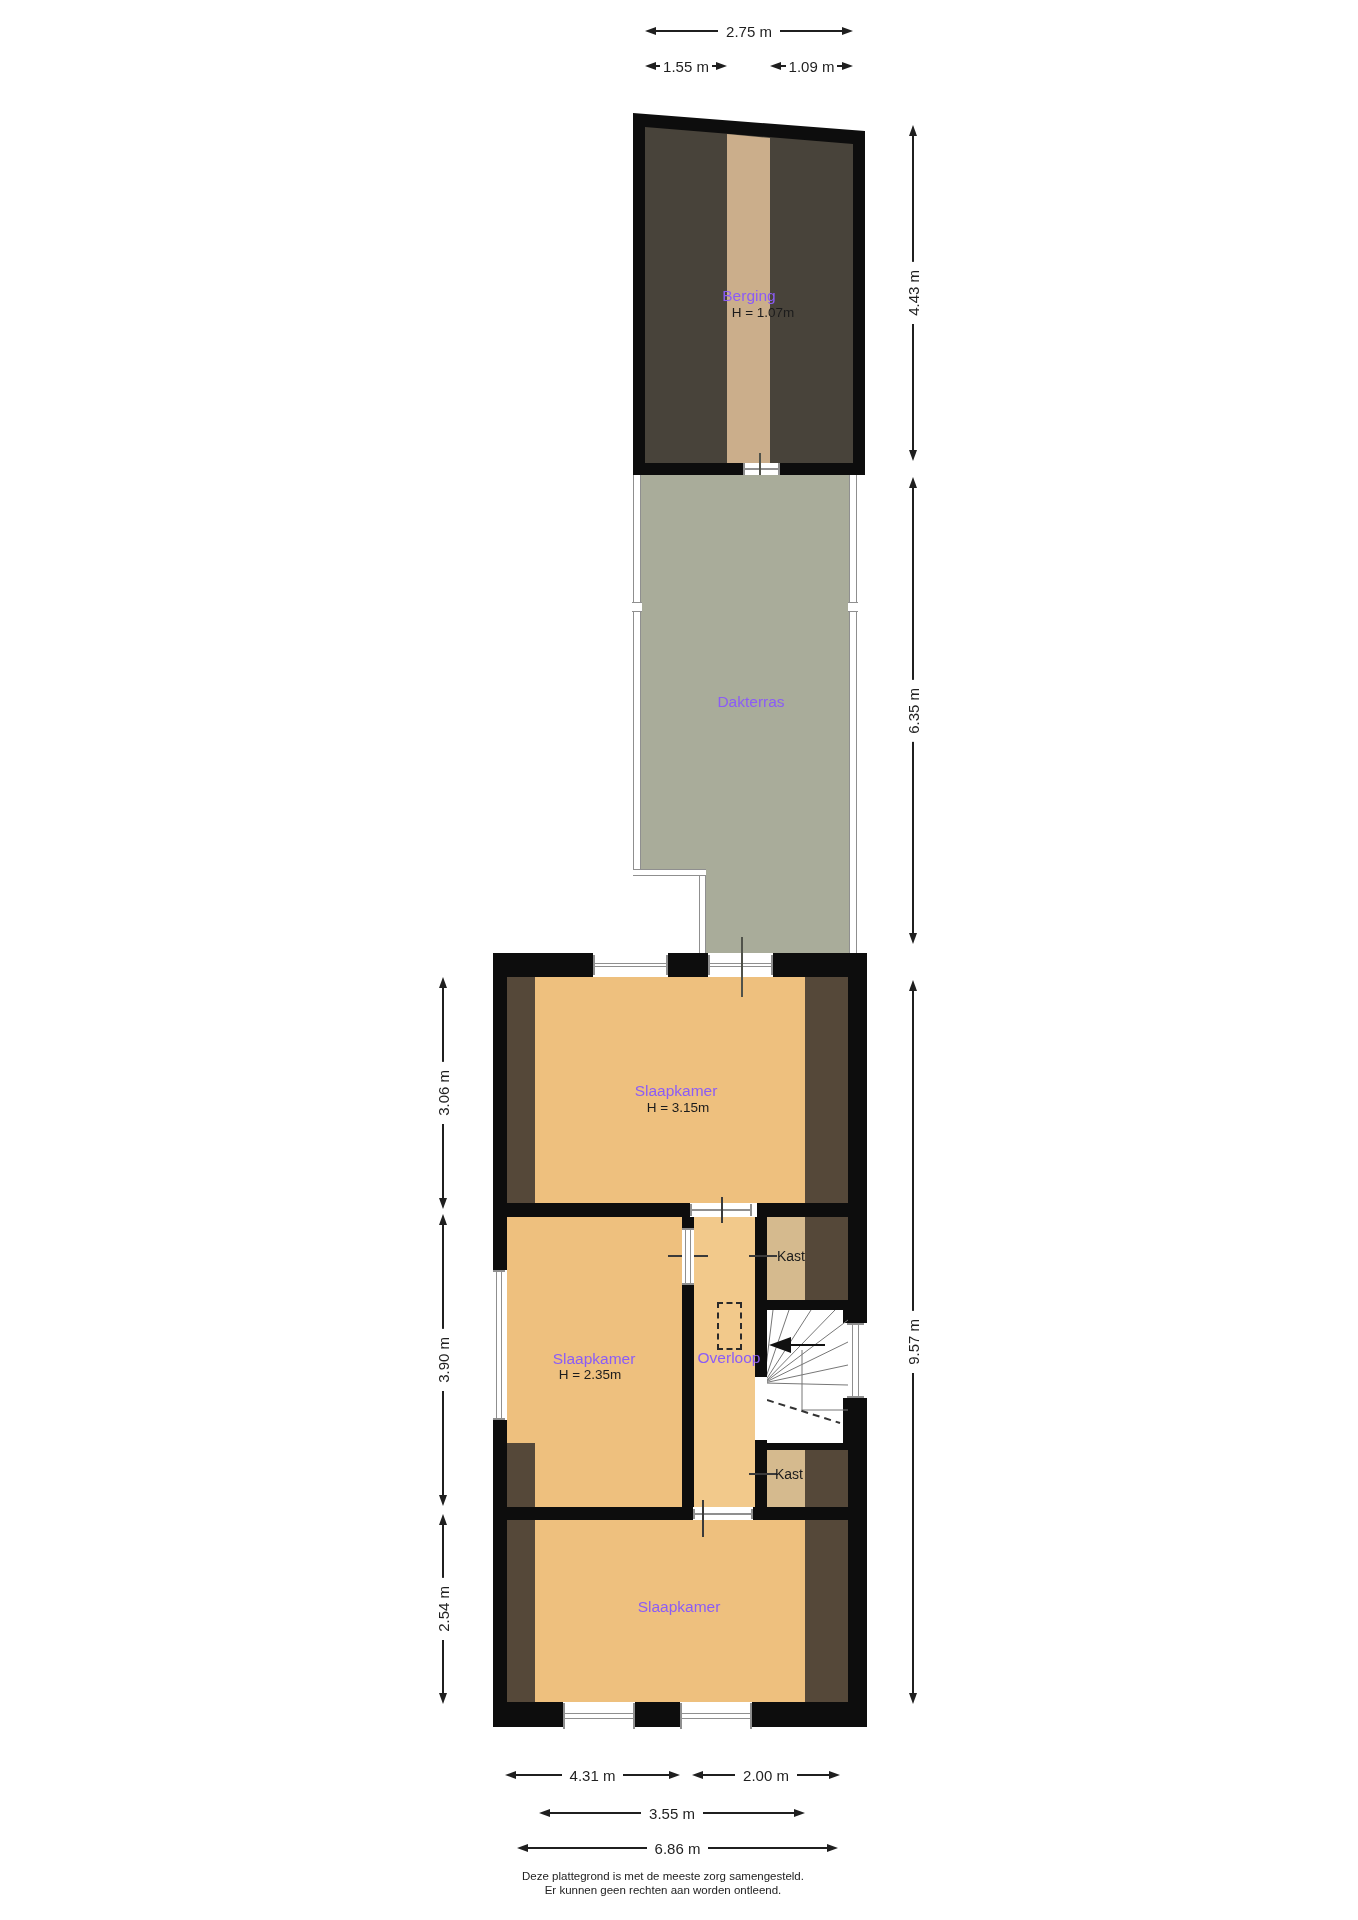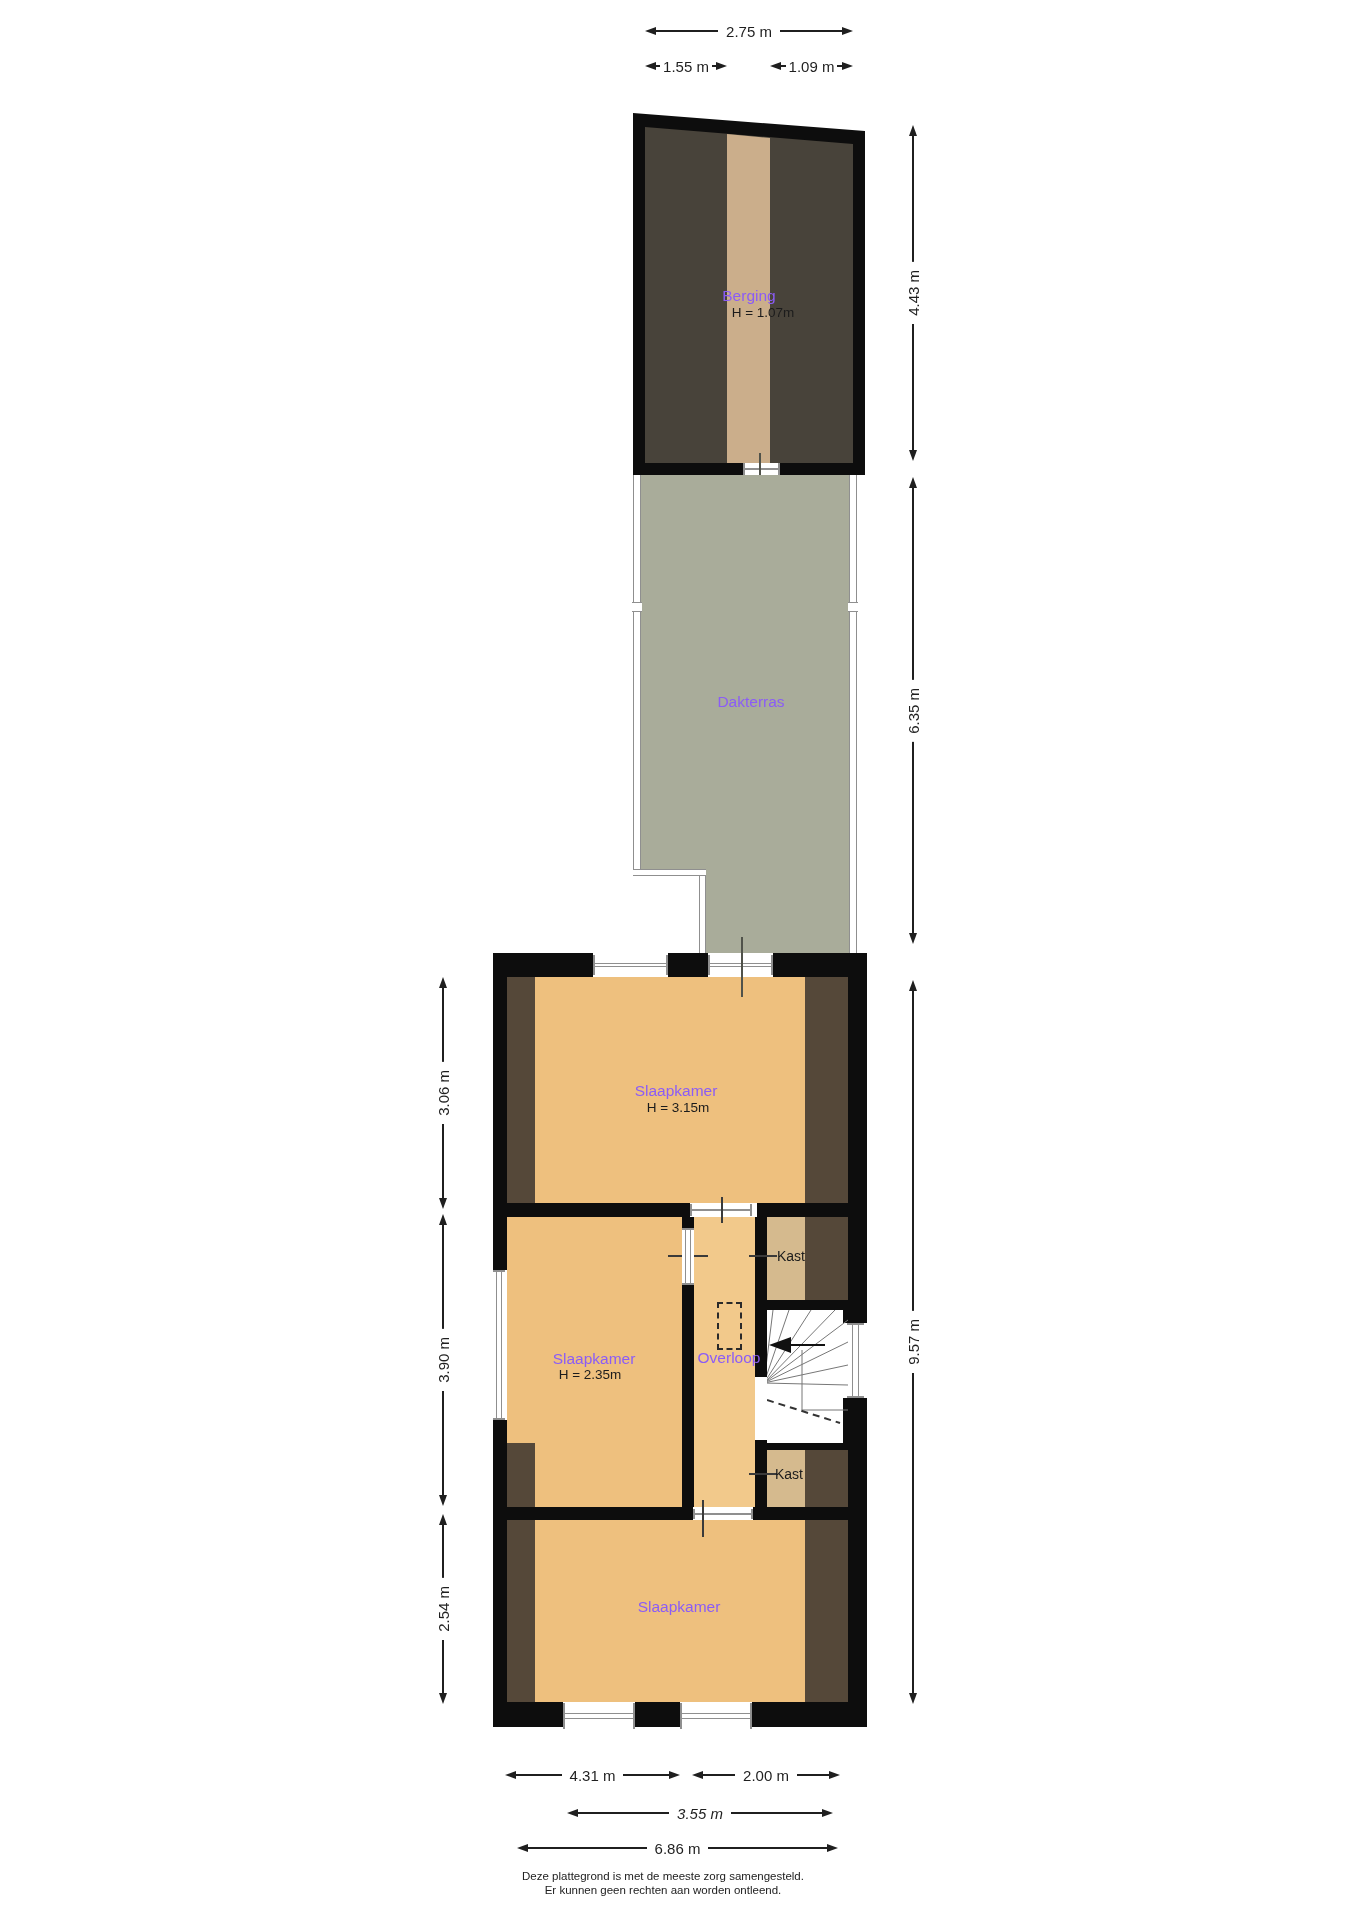--- a/index.html
+++ b/index.html
@@ -253,21 +253,21 @@
       <span class="ln"></span>
       <span class="ar"></span>
   </div>
   <div class="dim-h" style="left:692px;top:1767px;width:148px;">
     <span class="al"></span>
       <span class="ln"></span>
       <span class="lbl">2.00 m</span>
       <span class="ln"></span>
       <span class="ar"></span>
   </div>
-  <div class="dim-h" style="left:567px;top:1805px;width:266px;font-style:italic;">
+  <div class="dim-h" style="left:539px;top:1805px;width:266px;">
     <span class="al"></span>
       <span class="ln"></span>
       <span class="lbl">3.55 m</span>
       <span class="ln"></span>
       <span class="ar"></span>
   </div>
   <div class="dim-h" style="left:517px;top:1840px;width:321px;">
     <span class="al"></span>
       <span class="ln"></span>
       <span class="lbl">6.86 m</span>

